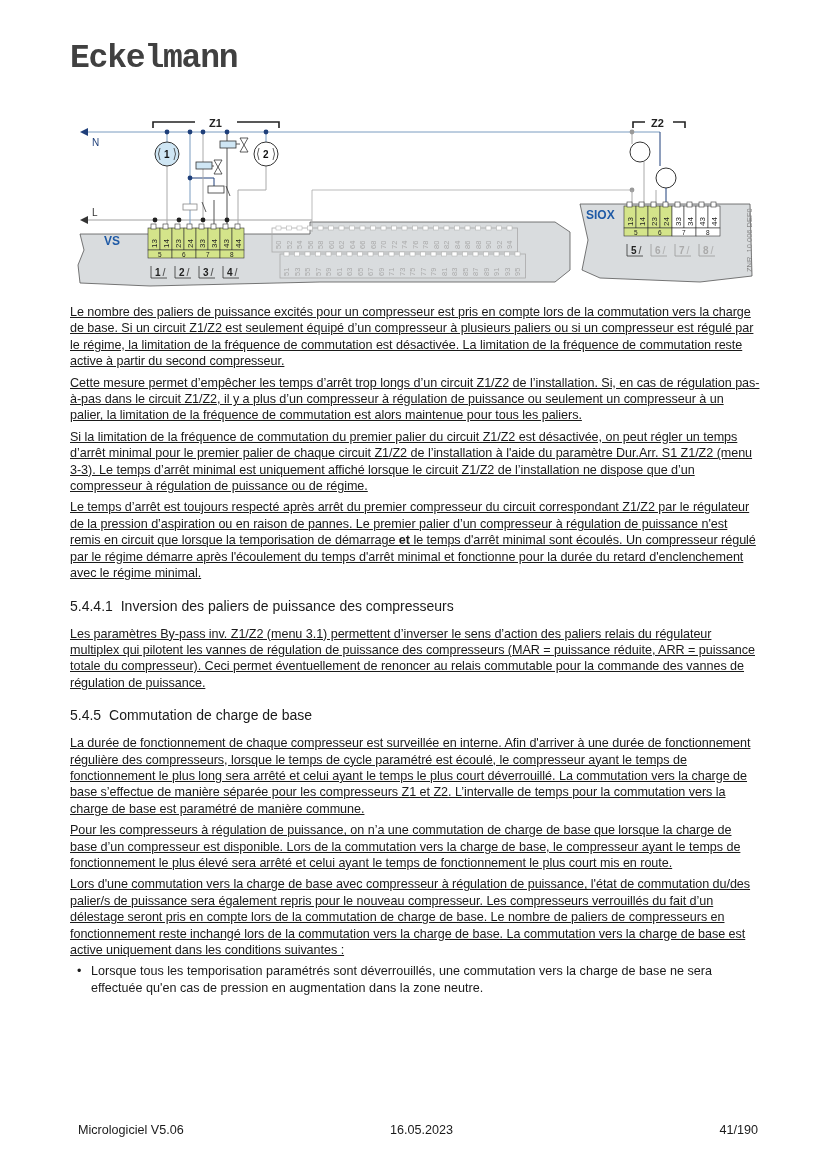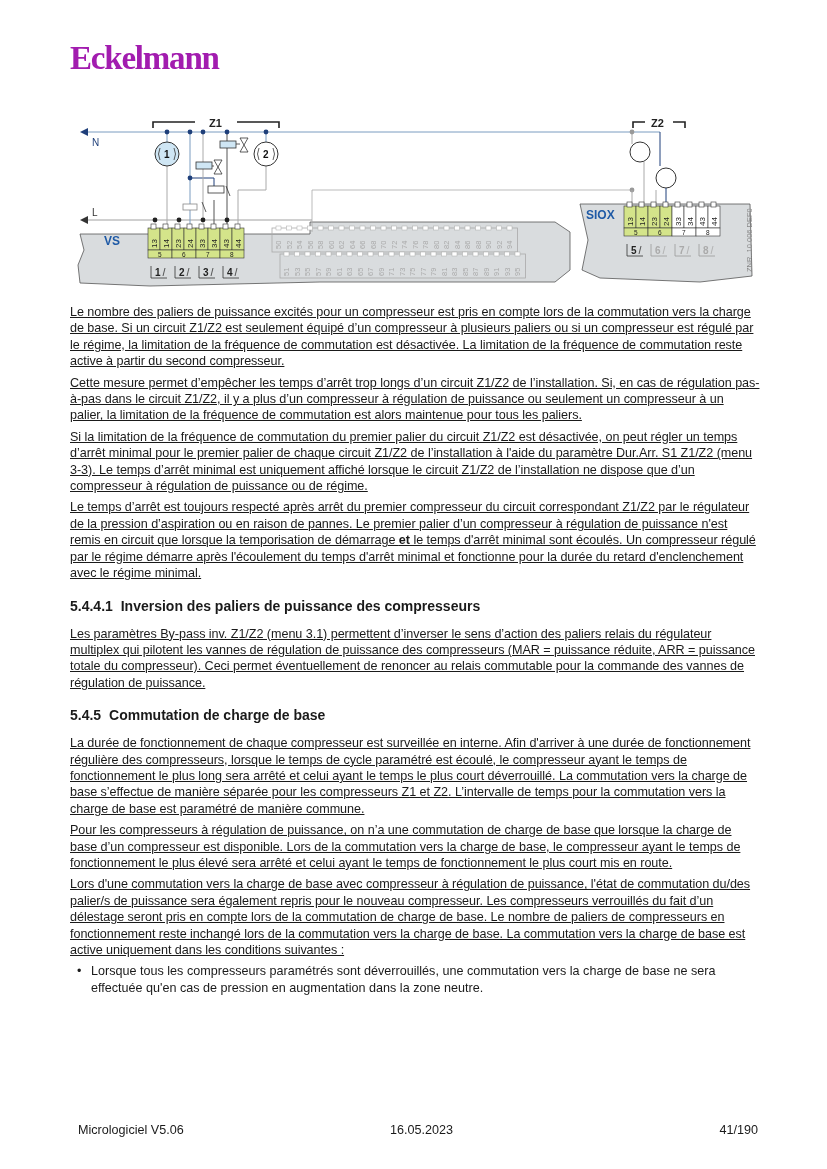--- a/index.html
+++ b/index.html
@@ -1,23 +1,23 @@
 <!DOCTYPE html>
 <html><head>
 <meta charset="utf-8">
 <style>
   html, body { margin: 0; padding: 0; background: #ffffff; }
   body { width: 827px; height: 1169px; position: relative; overflow: hidden;
          font-family: "Liberation Sans", sans-serif; color: #1a1a1a; }
   .logo { position: absolute; left: 70px; top: 40px; font-size: 33px; font-weight: bold;
-          color: #a21caf; letter-spacing: -1.2px; font-family: Liberation Serif, serif; }
+          color: #404040; letter-spacing: -1.2px; font-family: Liberation Mono, monospace; }
   .diagram { position: absolute; left: 70px; top: 110px; width: 690px; height: 185px; }
   .content { position: absolute; left: 70px; top: 304px; width: 690px; }
   .para { font-size: 12.6px; line-height: 16.4px; margin: 0 0 5px 0; letter-spacing: -0.05px; text-decoration: underline; }
-  .h { font-size: 14px; font-weight: bold; margin: 16px 0 12px 0; }
+  .h { font-size: 14px; font-weight: normal; margin: 16px 0 12px 0; }
   .h .num { margin-right: 4px; }
   .bullet { position: relative; padding-left: 21px; font-size: 12.6px; line-height: 16.4px; margin: 4px 0 0 0; }
   .bullet .dot { position: absolute; left: 7px; top: 0; }
   .footer { position: absolute; top: 1123px; left: 70px; width: 688px; font-size: 12.6px; }
   .footer .l { position: absolute; left: 8px; }
   .footer .c { position: absolute; left: 320px; text-align: center; }
   .footer .r { position: absolute; right: 0; }
   svg text { font-family: "Liberation Sans", sans-serif; }
 </style>
 </head>
@@ -315,20 +315,20 @@
   <p class="para">Si la limitation de la fréquence de commutation du premier palier du circuit Z1/Z2 est désactivée, on peut régler un temps d’arrêt minimal pour le premier palier de chaque circuit Z1/Z2 de l’installation à l'aide du paramètre Dur.Arr. S1 Z1/Z2 (menu 3-3). Le temps d’arrêt minimal est uniquement affiché lorsque le circuit Z1/Z2 de l’installation ne dispose que d’un compresseur à régulation de puissance ou de régime.</p>
   <p class="para"><span>Le temps d’arrêt est toujours respecté après arrêt du premier compresseur du circuit correspondant Z1/Z2 par le régulateur de la pression d’aspiration ou en raison de pannes. Le premier palier d’un compresseur à régulation de puissance n'est remis en circuit que lorsque la temporisation de démarrage </span><b>et</b><span> le temps d'arrêt minimal sont écoulés. Un compresseur régulé par le régime démarre après l'écoulement du temps d'arrêt minimal et fonctionne pour la durée du retard d'enclenchement avec le régime minimal.</span></p>
 
   <div class="h"><span class="num">5.4.4.1</span> <span>Inversion des paliers de puissance des compresseurs</span></div>
   <p class="para">Les paramètres By-pass inv. Z1/Z2  (menu 3.1) permettent d’inverser le sens d’action des paliers relais du régulateur multiplex qui pilotent les vannes de régulation de puissance des compresseurs (MAR = puissance réduite, ARR = puissance totale du compresseur). Ceci permet éventuellement de renoncer au relais commutable pour la commande des vannes de régulation de puissance.</p>
 
   <div class="h"><span class="num">5.4.5</span> <span>Commutation de charge de base</span></div>
   <p class="para">La durée de fonctionnement de chaque compresseur est surveillée en interne. Afin d'arriver à une durée de fonctionnement régulière des compresseurs, lorsque le temps de cycle paramétré est écoulé, le compresseur ayant le temps de fonctionnement le plus long sera arrêté et celui ayant le temps le plus court déverrouillé. La commutation vers la charge de base s’effectue de manière séparée pour les compresseurs Z1 et Z2. L’intervalle de temps pour la commutation vers la charge de base est paramétré de manière commune.</p>
   <p class="para">Pour les compresseurs à régulation de puissance, on n’a une commutation de charge de base que lorsque la charge de base d’un compresseur est disponible. Lors de la commutation vers la charge de base, le compresseur ayant le temps de fonctionnement le plus élevé sera arrêté et celui ayant le temps de fonctionnement le plus court mis en route.</p>
   <p class="para">Lors d'une commutation vers la charge de base avec compresseur à régulation de puissance, l'état de commutation du/des palier/s de puissance sera également repris pour le nouveau compresseur. Les compresseurs verrouillés du fait d’un délestage seront pris en compte lors de la commutation de charge de base. Le nombre de paliers de compresseurs en fonctionnement reste inchangé lors de la commutation vers la charge de base. La commutation vers la charge de base est active uniquement dans les conditions suivantes :</p>
-  <div class="bullet"><span class="dot">•</span><span>Lorsque tous les compresseurs paramétrés sont déverrouillés, une commutation vers la charge de base ne sera effectuée qu'en cas de pression en augmentation dans la zone neutre.</span></div>
+  <div class="bullet"><span class="dot">•</span><span>Lorsque tous les temporisation paramétrés sont déverrouillés, une commutation vers la charge de base ne sera effectuée qu'en cas de pression en augmentation dans la zone neutre.</span></div>
 </div>
 
 <div class="footer">
   <span class="l">Micrologiciel V5.06</span>
   <span class="c">16.05.2023</span>
   <span class="r">41/190</span>
 </div>
 
 </body></html>

